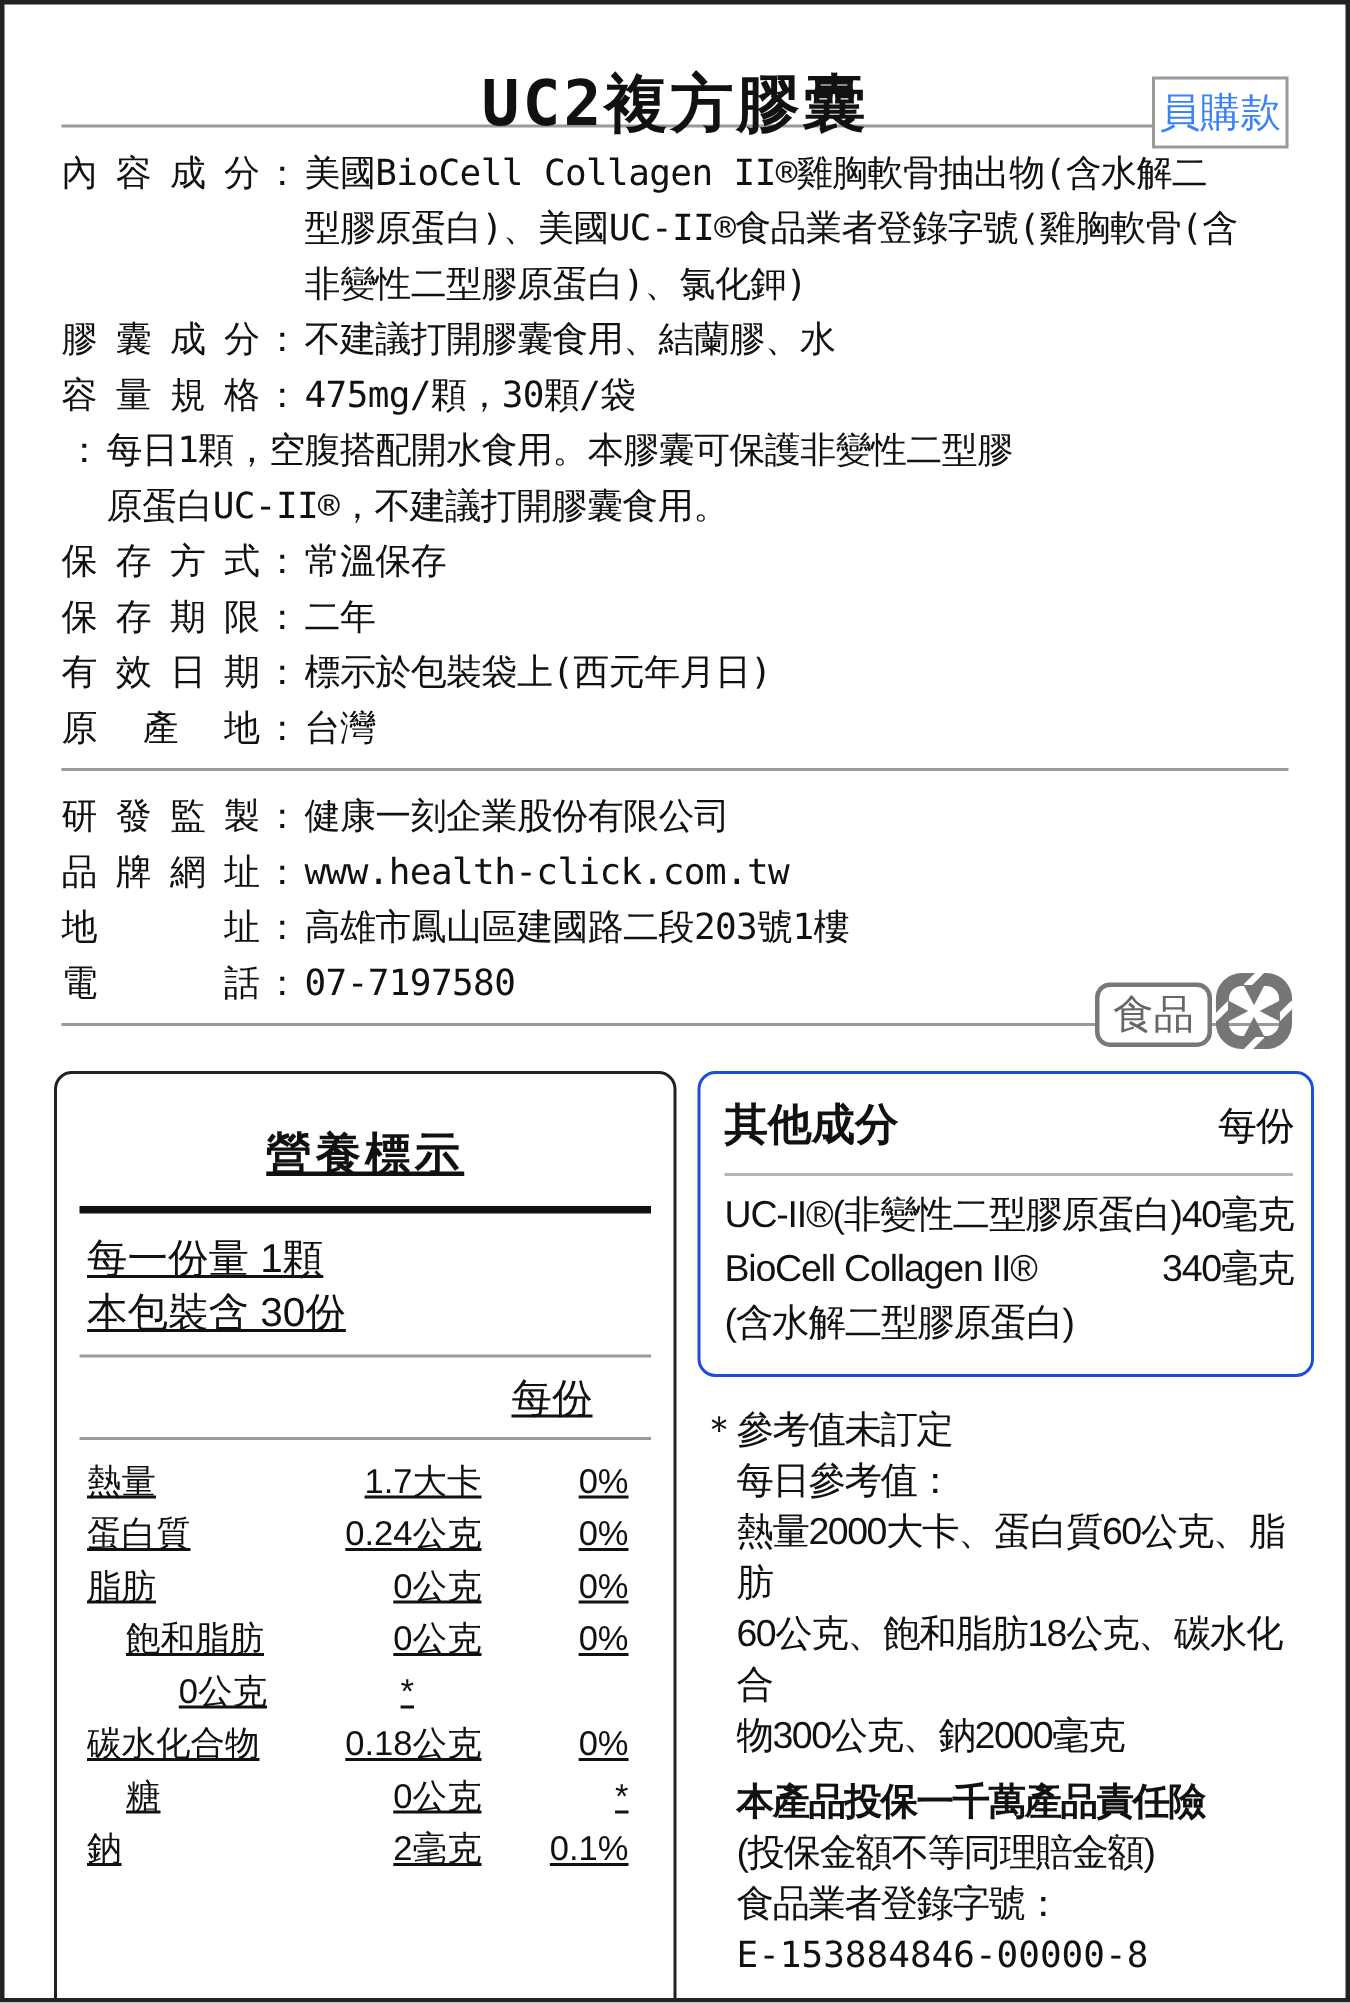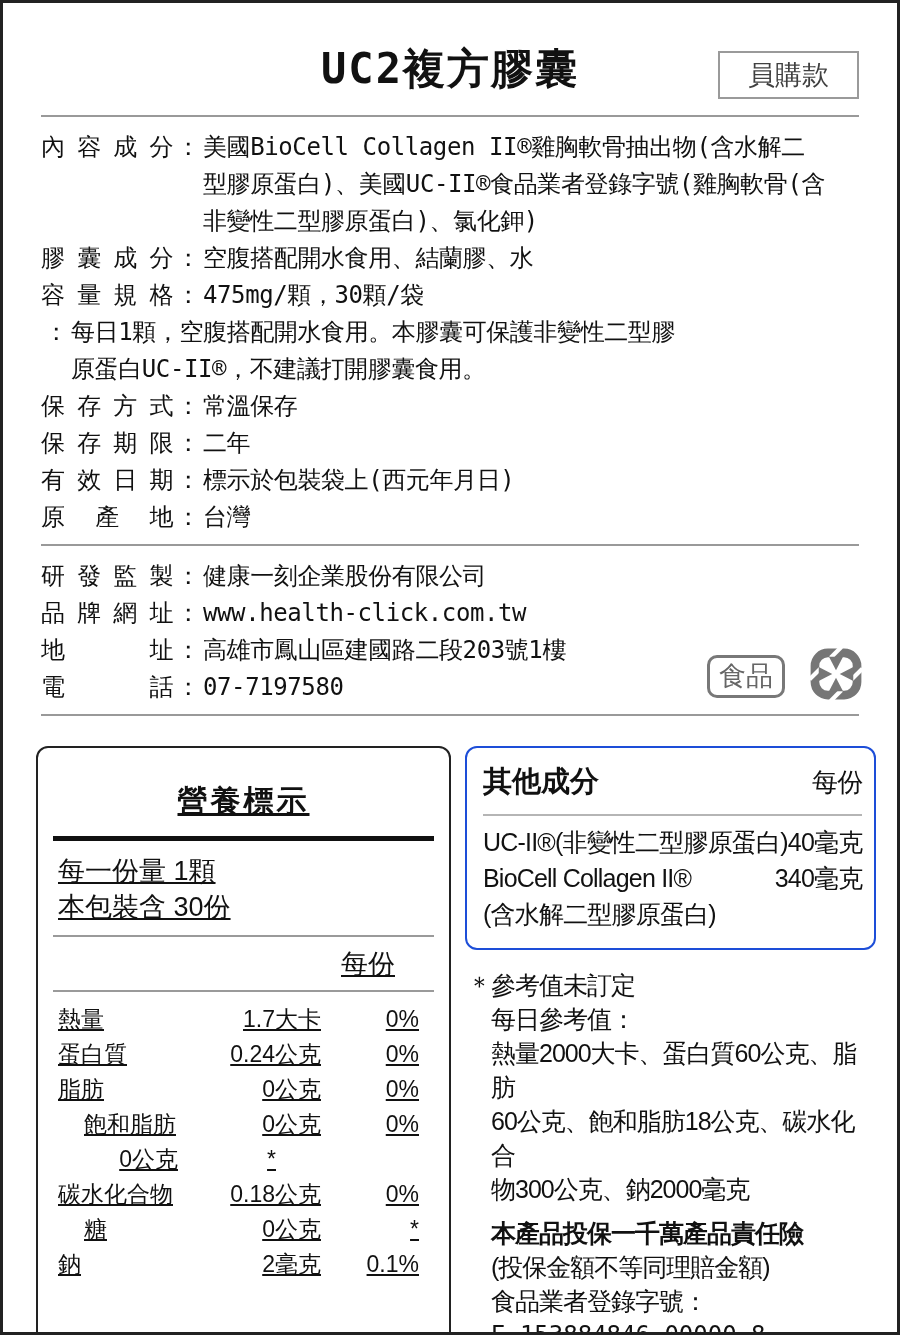--- a/index.html
+++ b/index.html
@@ -7,42 +7,42 @@
   .page {
     position:relative;
     width:900px; height:1335px;
     border:3px solid #222;
     background:#fff;
     color:#111;
     overflow:hidden;
     font-family:"Liberation Sans","DejaVu Sans",sans-serif;
   }
   
-  .hdr { position:relative; padding-top:38px; height:112px; }
+  .hdr { position:relative; padding-top:38px; height:80px; }
   .title {
     text-align:center; font-size:42px; font-weight:bold; letter-spacing:2px;
     font-family:"DejaVu Sans Mono","Liberation Mono",monospace;
   }
   .hdr-badge {
     position:absolute; right:38px; top:48px;
-    border:2px solid #9a9a9a; color:#404040;
-    font-size:27px; padding:4px 28px; background:#fff;
+    border:2px solid #9a9a9a; color:#3b82f6;
+    font-size:27px; padding:4px 3px; background:#fff;
   }
   .divider { height:0; border-top:2px solid #999; margin:0 38px; }
   
   .info {
     padding:12px 38px 8px;
     font-family:"DejaVu Sans Mono","Liberation Mono",monospace;
     font-size:24px; letter-spacing:-0.4px; line-height:37px;
   }
   .irow { display:flex; align-items:flex-start; }
   .ilabel { width:132px; flex:none; text-align:justify; text-align-last:justify; }
   .icolon { flex:none; width:30px; text-align:center; }
   .ival { flex:1; white-space:nowrap; }
-  .certs { position:absolute; right:34px; top:644px; display:flex; align-items:center; gap:24px; }
+  .certs { position:absolute; right:34px; top:644px; display:flex; align-items:center; gap:1px; }
   .food-badge {
     border:3px solid #787878; border-radius:10px; color:#666;
     font-size:27px; padding:5px 9px; line-height:1; background:#fff;
   }
   
   .bottom { display:flex; gap:14px; padding:0 33px; margin-top:30px; align-items:flex-start; }
   .nbox {
     width:415px; height:664px; flex:none;
     border:2px solid #222; border-radius:12px;
     padding:33px 20px 10px;
@@ -91,21 +91,21 @@
       <span class="ival">
         <div>美國BioCell Collagen II®雞胸軟骨抽出物(含水解二</div>
         <div>型膠原蛋白)、美國UC-II®食品業者登錄字號(雞胸軟骨(含</div>
         <div>非變性二型膠原蛋白)、氯化鉀)</div>
       </span>
     </div>
     <div class="irow">
       <span class="ilabel">膠囊成分</span>
       <span class="icolon">：</span>
       <span class="ival">
-        <div>空腹搭配開水食用、結蘭膠、水</div>
+        <div>不建議打開膠囊食用、結蘭膠、水</div>
       </span>
     </div>
     <div class="irow">
       <span class="ilabel">容量規格</span>
       <span class="icolon">：</span>
       <span class="ival">
         <div>475mg/顆，30顆/袋</div>
       </span>
     </div>
     <div class="irow">

